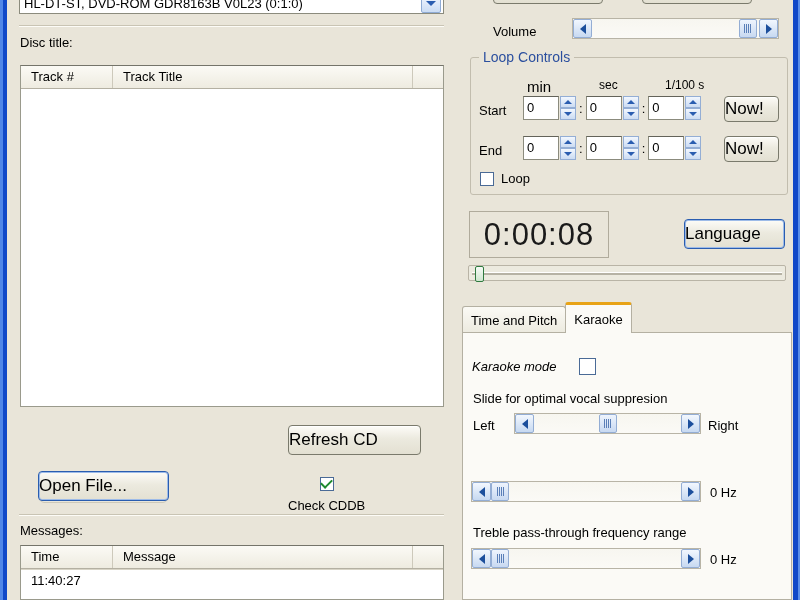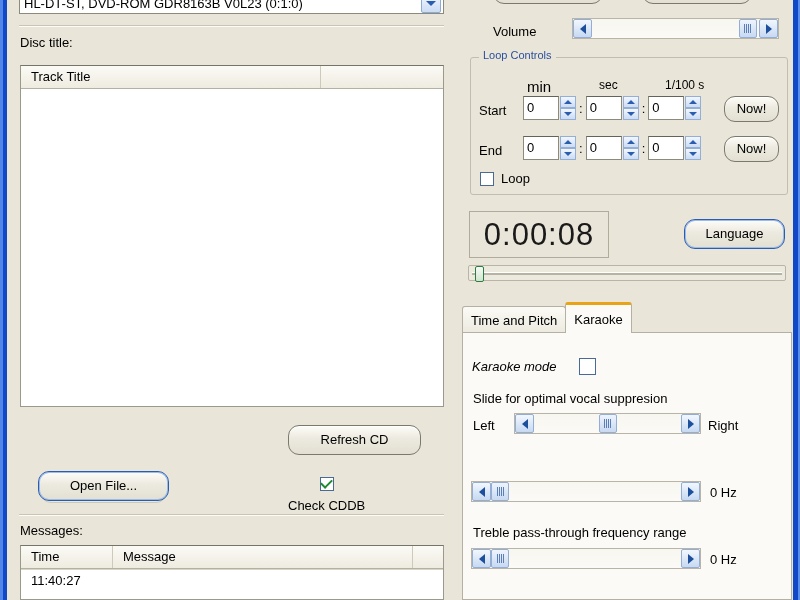--- a/index.html
+++ b/index.html
@@ -30,23 +30,23 @@
     background:#e9e5d9;overflow:hidden;
   }
 
   
   .hline{height:1px;background:#c9c4b4;border-bottom:1px solid #fdfcf7;}
   .lbl{font-size:13px;color:#000;white-space:nowrap;}
 
   .btn{
     box-sizing:border-box;
     background:linear-gradient(#fdfcf8,#eceadf 45%,#e3e0d2);
-    border:1px solid #7a7a6c;border-radius:11px;
-    font-family:"Liberation Sans", sans-serif;font-size:13px;color:#000;
-    text-align:center;cursor:pointer;
+    border:1px solid #7a7a6c;border-radius:4px;
+    font-family:"Liberation Sans", sans-serif;font-size:17px;color:#000;
+    text-align:left;cursor:pointer;
     box-shadow:inset 0 1px 0 #fff;
   }
   .btn.focus{border:1px solid #2a5db0;box-shadow:0 0 0 1px #9dbbe8 inset,inset 0 1px 0 #fff;}
   .btn.disabled{color:#a3a08f;border:1px solid #cdc9ba;background:#eae7db;box-shadow:none;cursor:default;}
 
   .listbox{
     box-sizing:border-box;background:#fff;
     border:1px solid #9a9a8c;border-top-color:#74746a;
   }
   .lb-head{
@@ -88,21 +88,21 @@
     transform:rotate(-45deg);margin-top:-3px;
   }
 
   
   .group{
     position:absolute;box-sizing:border-box;
     border:1px solid #c2bdae;border-radius:3px;
   }
   .group > .legend{
     position:absolute;top:-9px;left:8px;background:#e9e5d9;padding:0 4px;
-    font-size:11px;color:#2b4f9e;
+    font-size:14px;color:#2b4f9e;
   }
 
   
   .spin{display:flex;align-items:stretch;height:24px;}
   .spin .sv{
     width:36px;box-sizing:border-box;background:#fff;border:1px solid #8b8b7d;border-top-color:#63635a;
     font-size:13px;padding-left:3px;line-height:22px;
   }
   .spin .sb{width:16px;display:flex;flex-direction:column;margin-left:1px;}
   .spin .sb div{
@@ -186,20 +186,21 @@
             <i class="chev"></i>
           </span>
       </div>
 
       <div class="hline" style="position:absolute;left:12px;top:25px;width:425px;"></div>
 
       <div class="lbl" style="position:absolute;left:13px;top:35px;">Disc title:</div>
 
       <div class="listbox" style="position:absolute;left:13px;top:65px;width:424px;height:342px;">
         <div class="lb-head">
+          <div class="col" style="width:92px;">Track #</div>
           <div class="col" style="width:300px;">Track Title</div>
           <div class="col" style="flex:1;"></div>
         </div>
       </div>
 
       <div class="btn disabled" style="position:absolute;left:33px;top:425px;width:127px;height:30px;line-height:28px;margin-top:48px;">Select CD Track</div>
 
       <div class="btn" style="position:absolute;left:281px;top:425px;width:133px;height:30px;line-height:28px;">Refresh CD</div>
 
       <div class="btn focus" style="position:absolute;left:31px;top:471px;width:131px;height:30px;line-height:28px;">Open File...</div>

